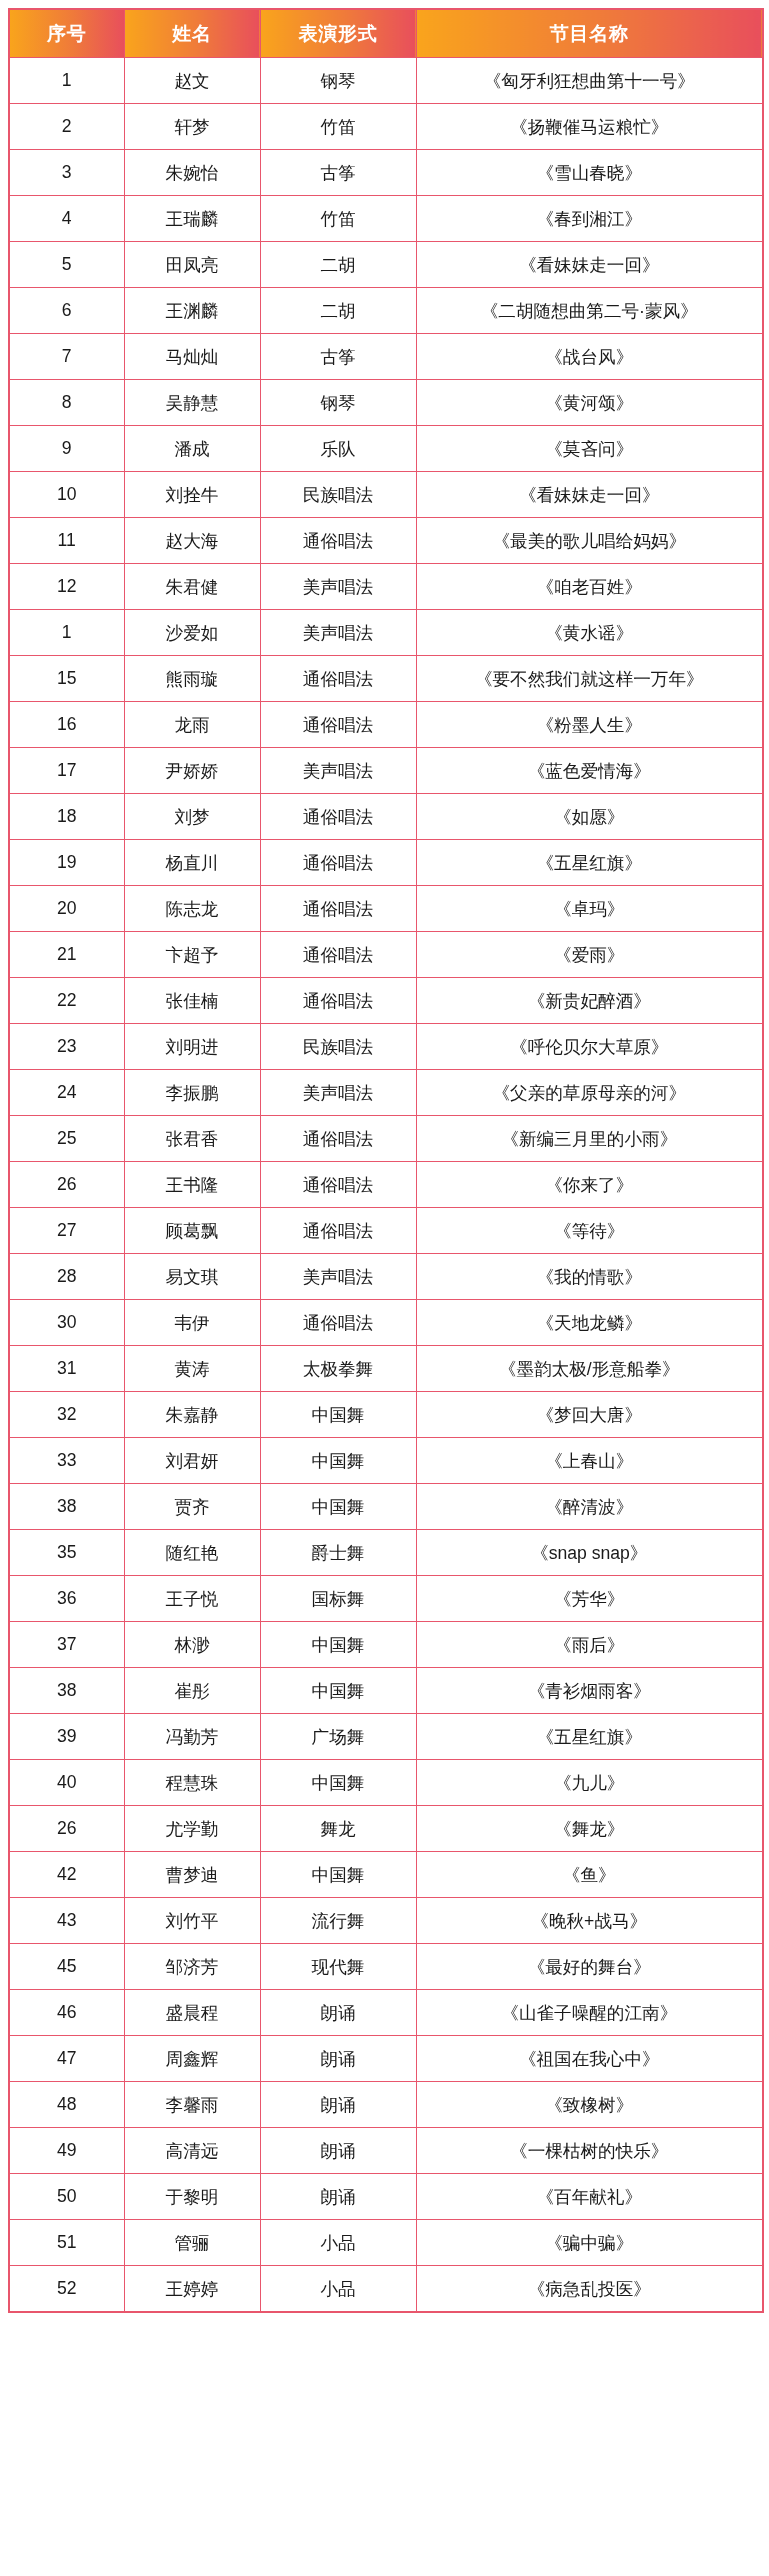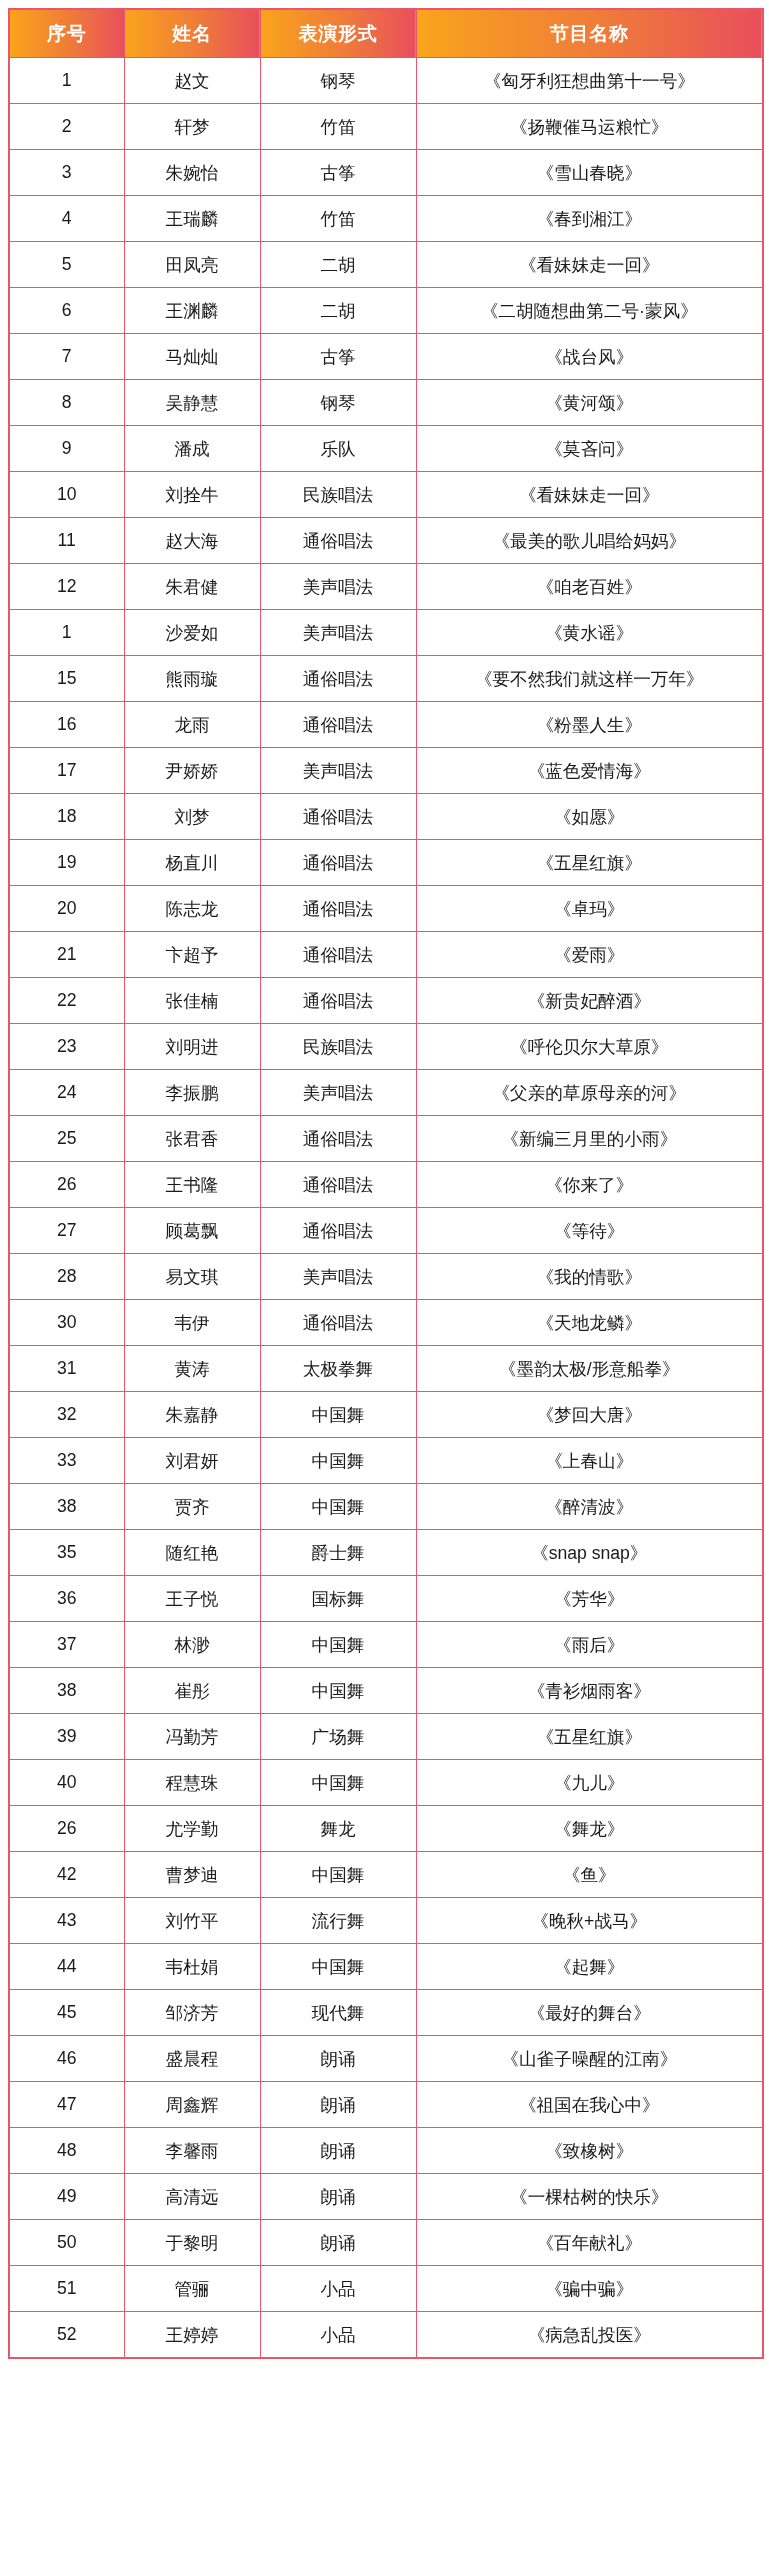--- a/index.html
+++ b/index.html
@@ -345,26 +345,20 @@
           <td>《鱼》</td>
         </tr>
 
         <tr>
           <td>43</td>
           <td>刘竹平</td>
           <td>流行舞</td>
           <td>《晚秋+战马》</td>
         </tr>
 
-        <tr>
-          <td>44</td>
-          <td>韦杜娟</td>
-          <td>中国舞</td>
-          <td>《起舞》</td>
-        </tr>
 
         <tr>
           <td>45</td>
           <td>邹济芳</td>
           <td>现代舞</td>
           <td>《最好的舞台》</td>
         </tr>
 
         <tr>
           <td>46</td>

